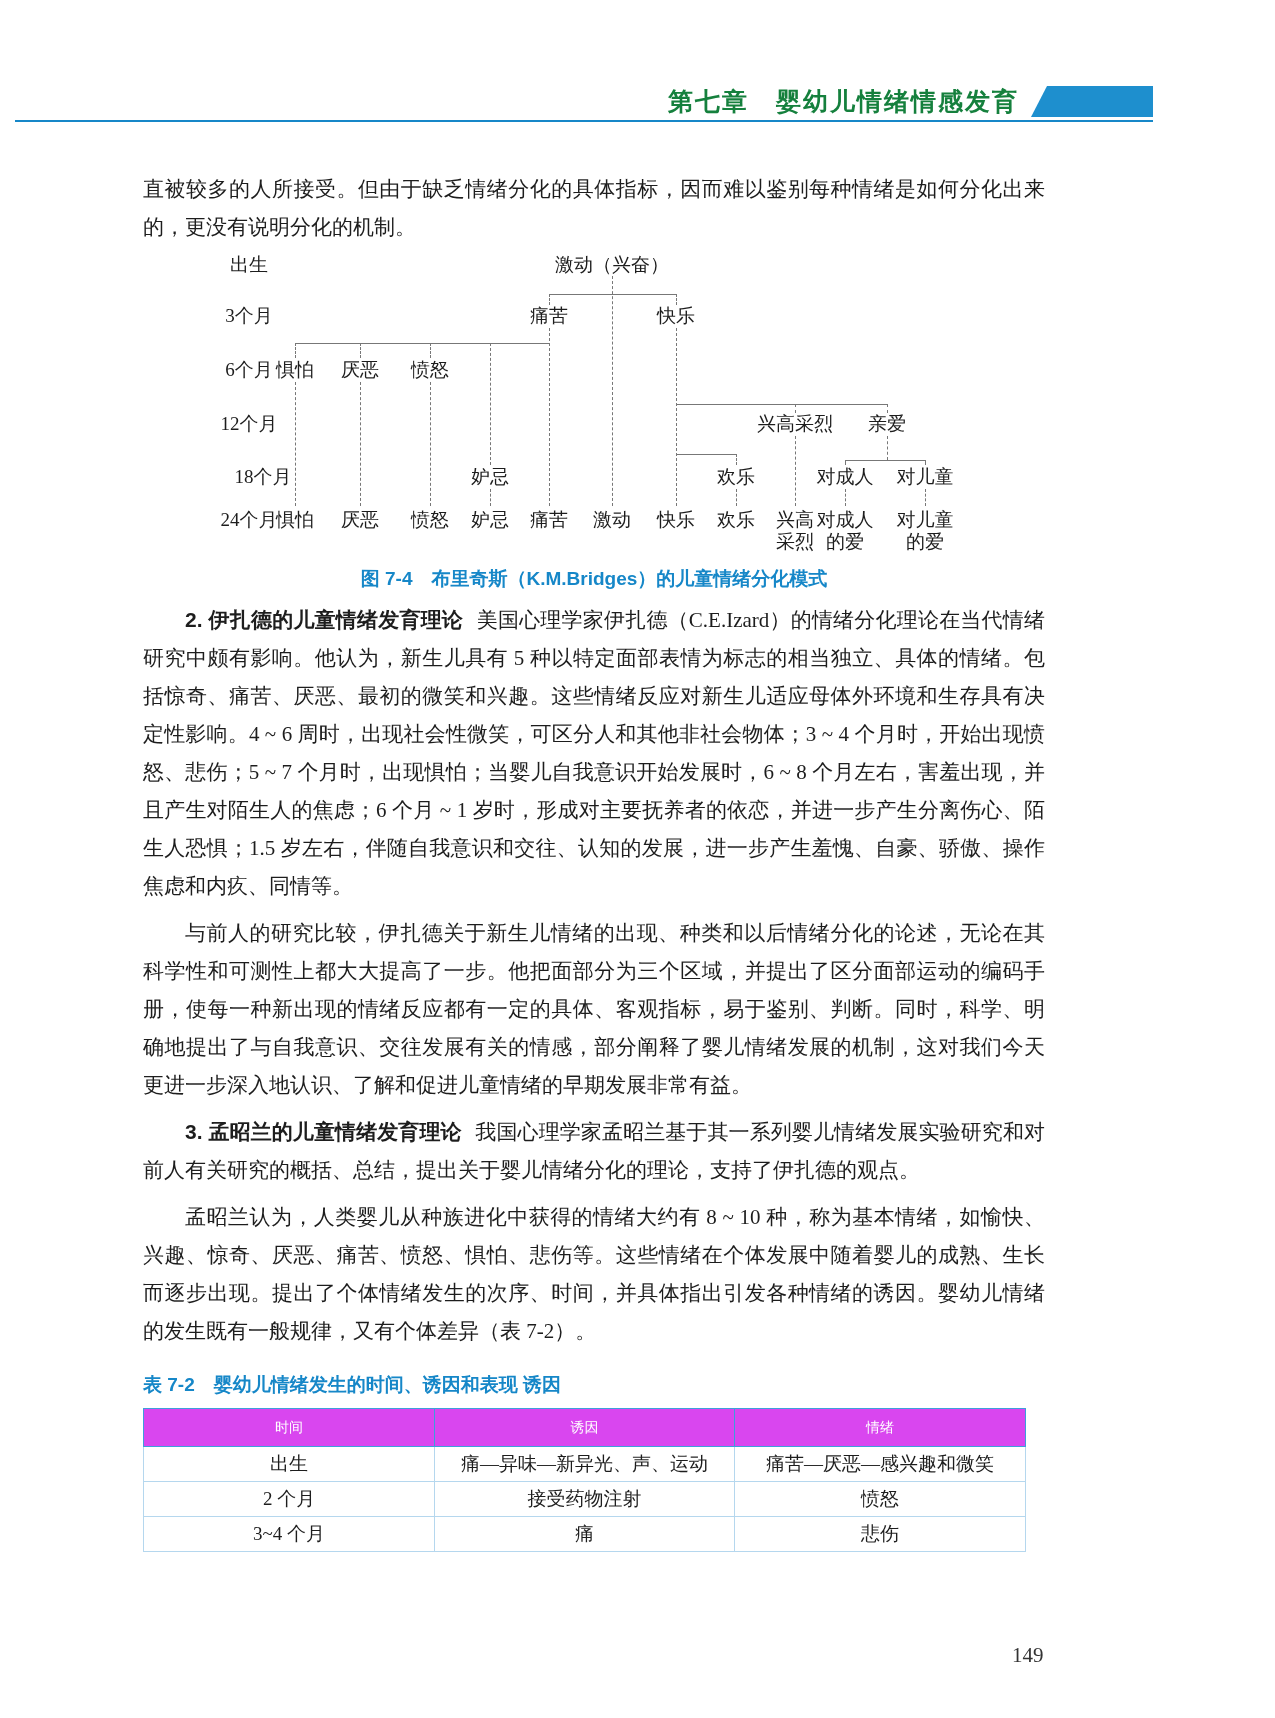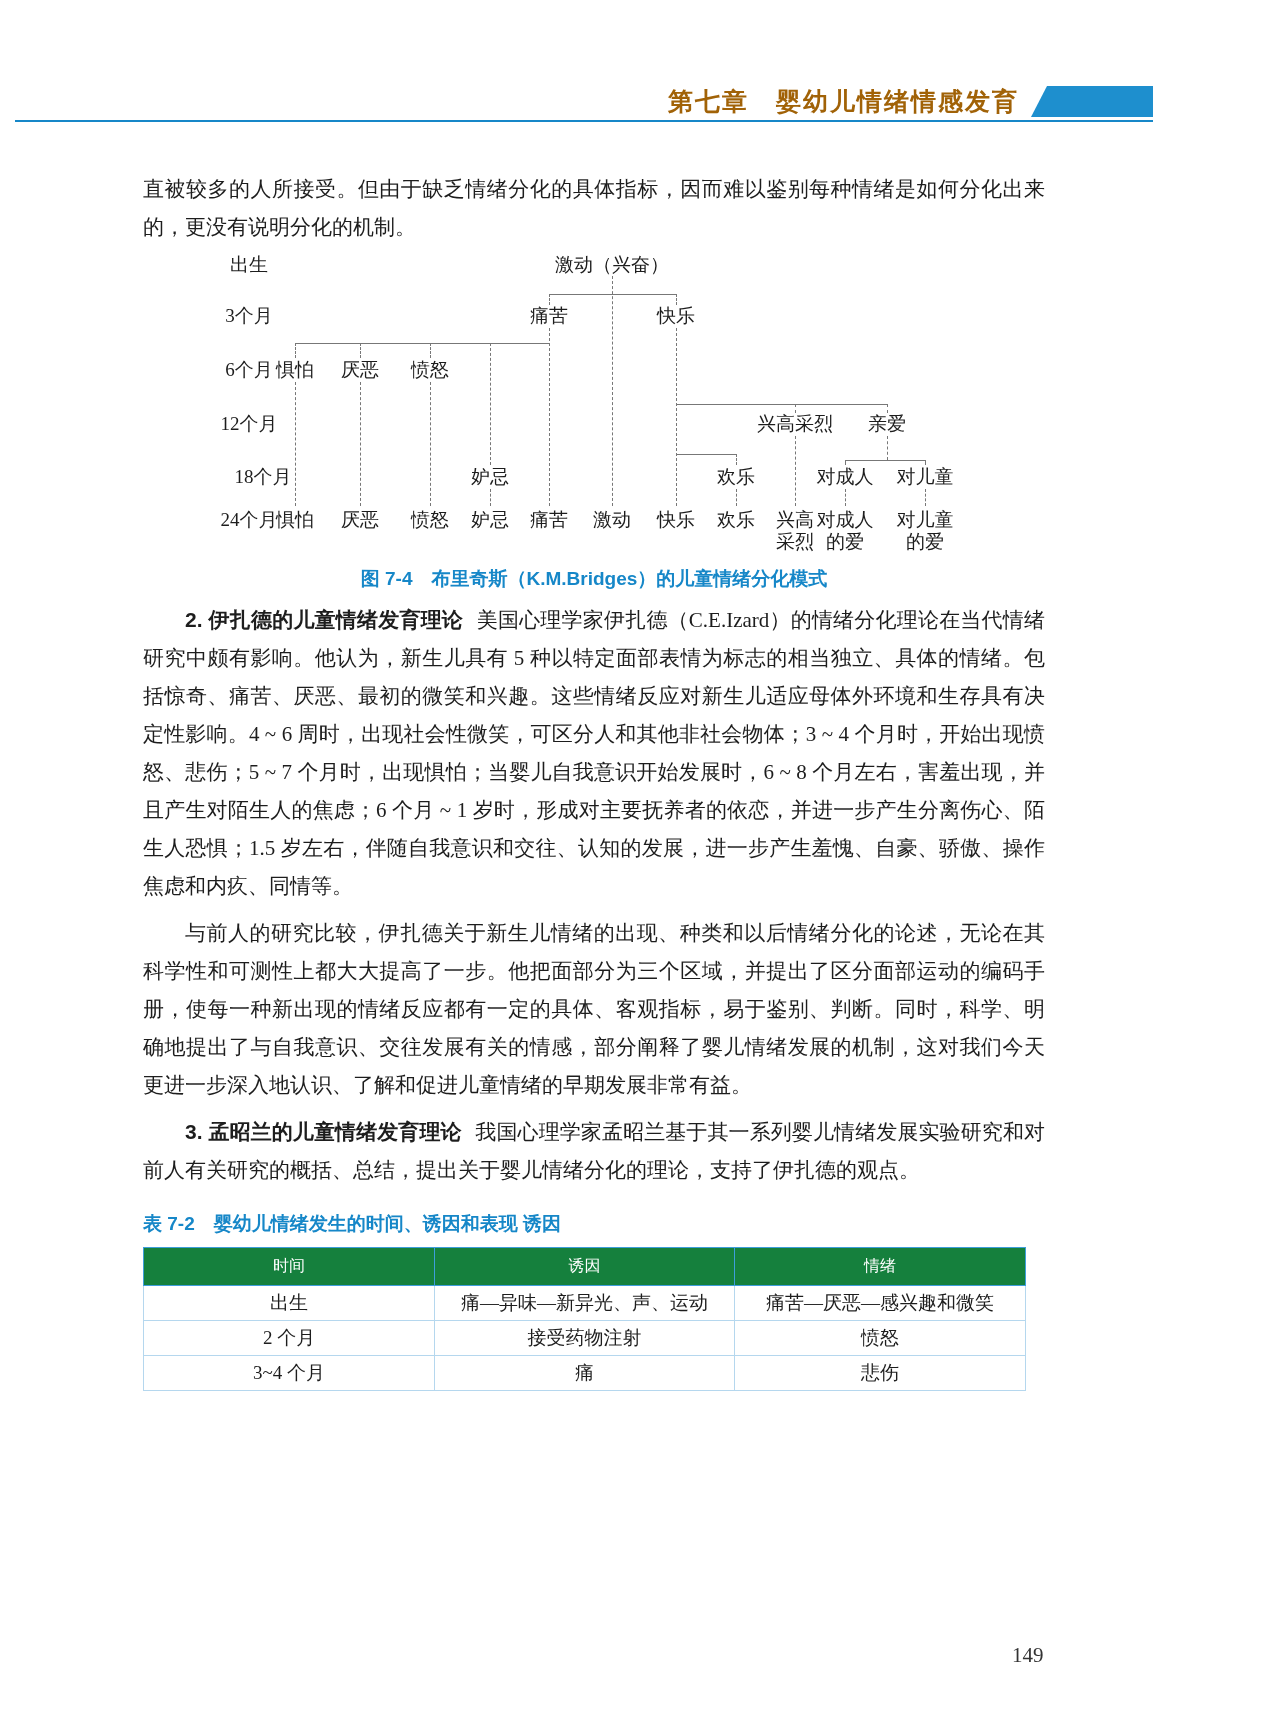--- a/index.html
+++ b/index.html
@@ -9,21 +9,21 @@
     background:#ffffff; overflow:hidden;
     font-family:"Liberation Serif","DejaVu Serif",serif; color:#1d1d1d;
   }
   
   .chapter-row {
     position:absolute; top:85px; left:0; width:1153px;
     display:flex; justify-content:flex-end; align-items:center;
   }
   .chapter-title {
     font-family:"Liberation Sans","DejaVu Sans",sans-serif;
-    font-weight:bold; font-size:25px; color:#a16207; letter-spacing:2px;
+    font-weight:bold; font-size:25px; color:#15803d; letter-spacing:2px;
     white-space:pre;
   }
   .chapter-bar {
     width:122px; height:31px; margin-left:12px; background:#1e8fce;
     clip-path:polygon(16px 0, 100% 0, 100% 100%, 0 100%);
   }
   .header-rule {
     position:absolute; top:120px; left:15px; width:1138px; height:0;
     border-top:2px solid #1687c8;
   }
@@ -52,23 +52,23 @@
   .table-caption {
     margin-top:22px; width:883px; text-align:left;
     font-family:"Liberation Sans","DejaVu Sans",sans-serif;
     font-weight:bold; font-size:19px; color:#1687c8;
   }
   table.t {
     width:883px; margin-top:10px; border-collapse:collapse; font-size:19px;
     border:1px solid #a9cfe9;
   }
   table.t th {
-    background:#15803d; color:#ffffff; height:38px;
+    background:#d946ef; color:#ffffff; height:38px;
     font-family:"Liberation Sans","DejaVu Sans",sans-serif;
-    font-weight:normal; font-size:16px; border:1px solid #3e9edb;
+    font-weight:normal; font-size:14px; border:1px solid #3e9edb;
   }
   table.t td {
     height:35px; text-align:center; color:#1d1d1d;
     border:1px solid #b5d7ee; background:#ffffff;
   }
   
   .page-num { position:absolute; top:1643px; left:1012px; font-size:21px; color:#333; }
 </style>
 </head>
 <body>
@@ -150,20 +150,21 @@
     </div>
 
     <div class="fig-caption">图 7-4　布里奇斯（K.M.Bridges）的儿童情绪分化模式</div>
 
     <p class="para indent mt"><span class="lead">2. 伊扎德的儿童情绪发育理论</span><span>美国心理学家伊扎德（C.E.Izard）的情绪分化理论在当代情绪研究中颇有影响。他认为，新生儿具有 5 种以特定面部表情为标志的相当独立、具体的情绪。包括惊奇、痛苦、厌恶、最初的微笑和兴趣。这些情绪反应对新生儿适应母体外环境和生存具有决定性影响。4 ~ 6 周时，出现社会性微笑，可区分人和其他非社会物体；3 ~ 4 个月时，开始出现愤怒、悲伤；5 ~ 7 个月时，出现惧怕；当婴儿自我意识开始发展时，6 ~ 8 个月左右，害羞出现，并且产生对陌生人的焦虑；6 个月 ~ 1 岁时，形成对主要抚养者的依恋，并进一步产生分离伤心、陌生人恐惧；1.5 岁左右，伴随自我意识和交往、认知的发展，进一步产生羞愧、自豪、骄傲、操作焦虑和内疚、同情等。</span></p>
 
     <p class="para indent mt">与前人的研究比较，伊扎德关于新生儿情绪的出现、种类和以后情绪分化的论述，无论在其科学性和可测性上都大大提高了一步。他把面部分为三个区域，并提出了区分面部运动的编码手册，使每一种新出现的情绪反应都有一定的具体、客观指标，易于鉴别、判断。同时，科学、明确地提出了与自我意识、交往发展有关的情感，部分阐释了婴儿情绪发展的机制，这对我们今天更进一步深入地认识、了解和促进儿童情绪的早期发展非常有益。</p>
 
     <p class="para indent mt"><span class="lead">3. 孟昭兰的儿童情绪发育理论</span><span>我国心理学家孟昭兰基于其一系列婴儿情绪发展实验研究和对前人有关研究的概括、总结，提出关于婴儿情绪分化的理论，支持了伊扎德的观点。</span></p>
 
+    <p class="para indent mt">孟昭兰认为，人类婴儿从种族进化中获得的情绪大约有 8 ~ 10 种，称为基本情绪，如愉快、兴趣、惊奇、厌恶、痛苦、愤怒、惧怕、悲伤等。这些情绪在个体发展中随着婴儿的成熟、生长而逐步出现。提出了个体情绪发生的次序、时间，并具体指出引发各种情绪的诱因。婴幼儿情绪的发生既有一般规律，又有个体差异（表 7-2）。</p>
 
     <div class="table-caption">表 7-2　婴幼儿情绪发生的时间、诱因和表现 诱因</div>
 
     <table class="t">
       <thead>
         <tr>
           <th style="width:33%">时间</th>
           <th style="width:34%">诱因</th>
           <th style="width:33%">情绪</th>
         </tr>

